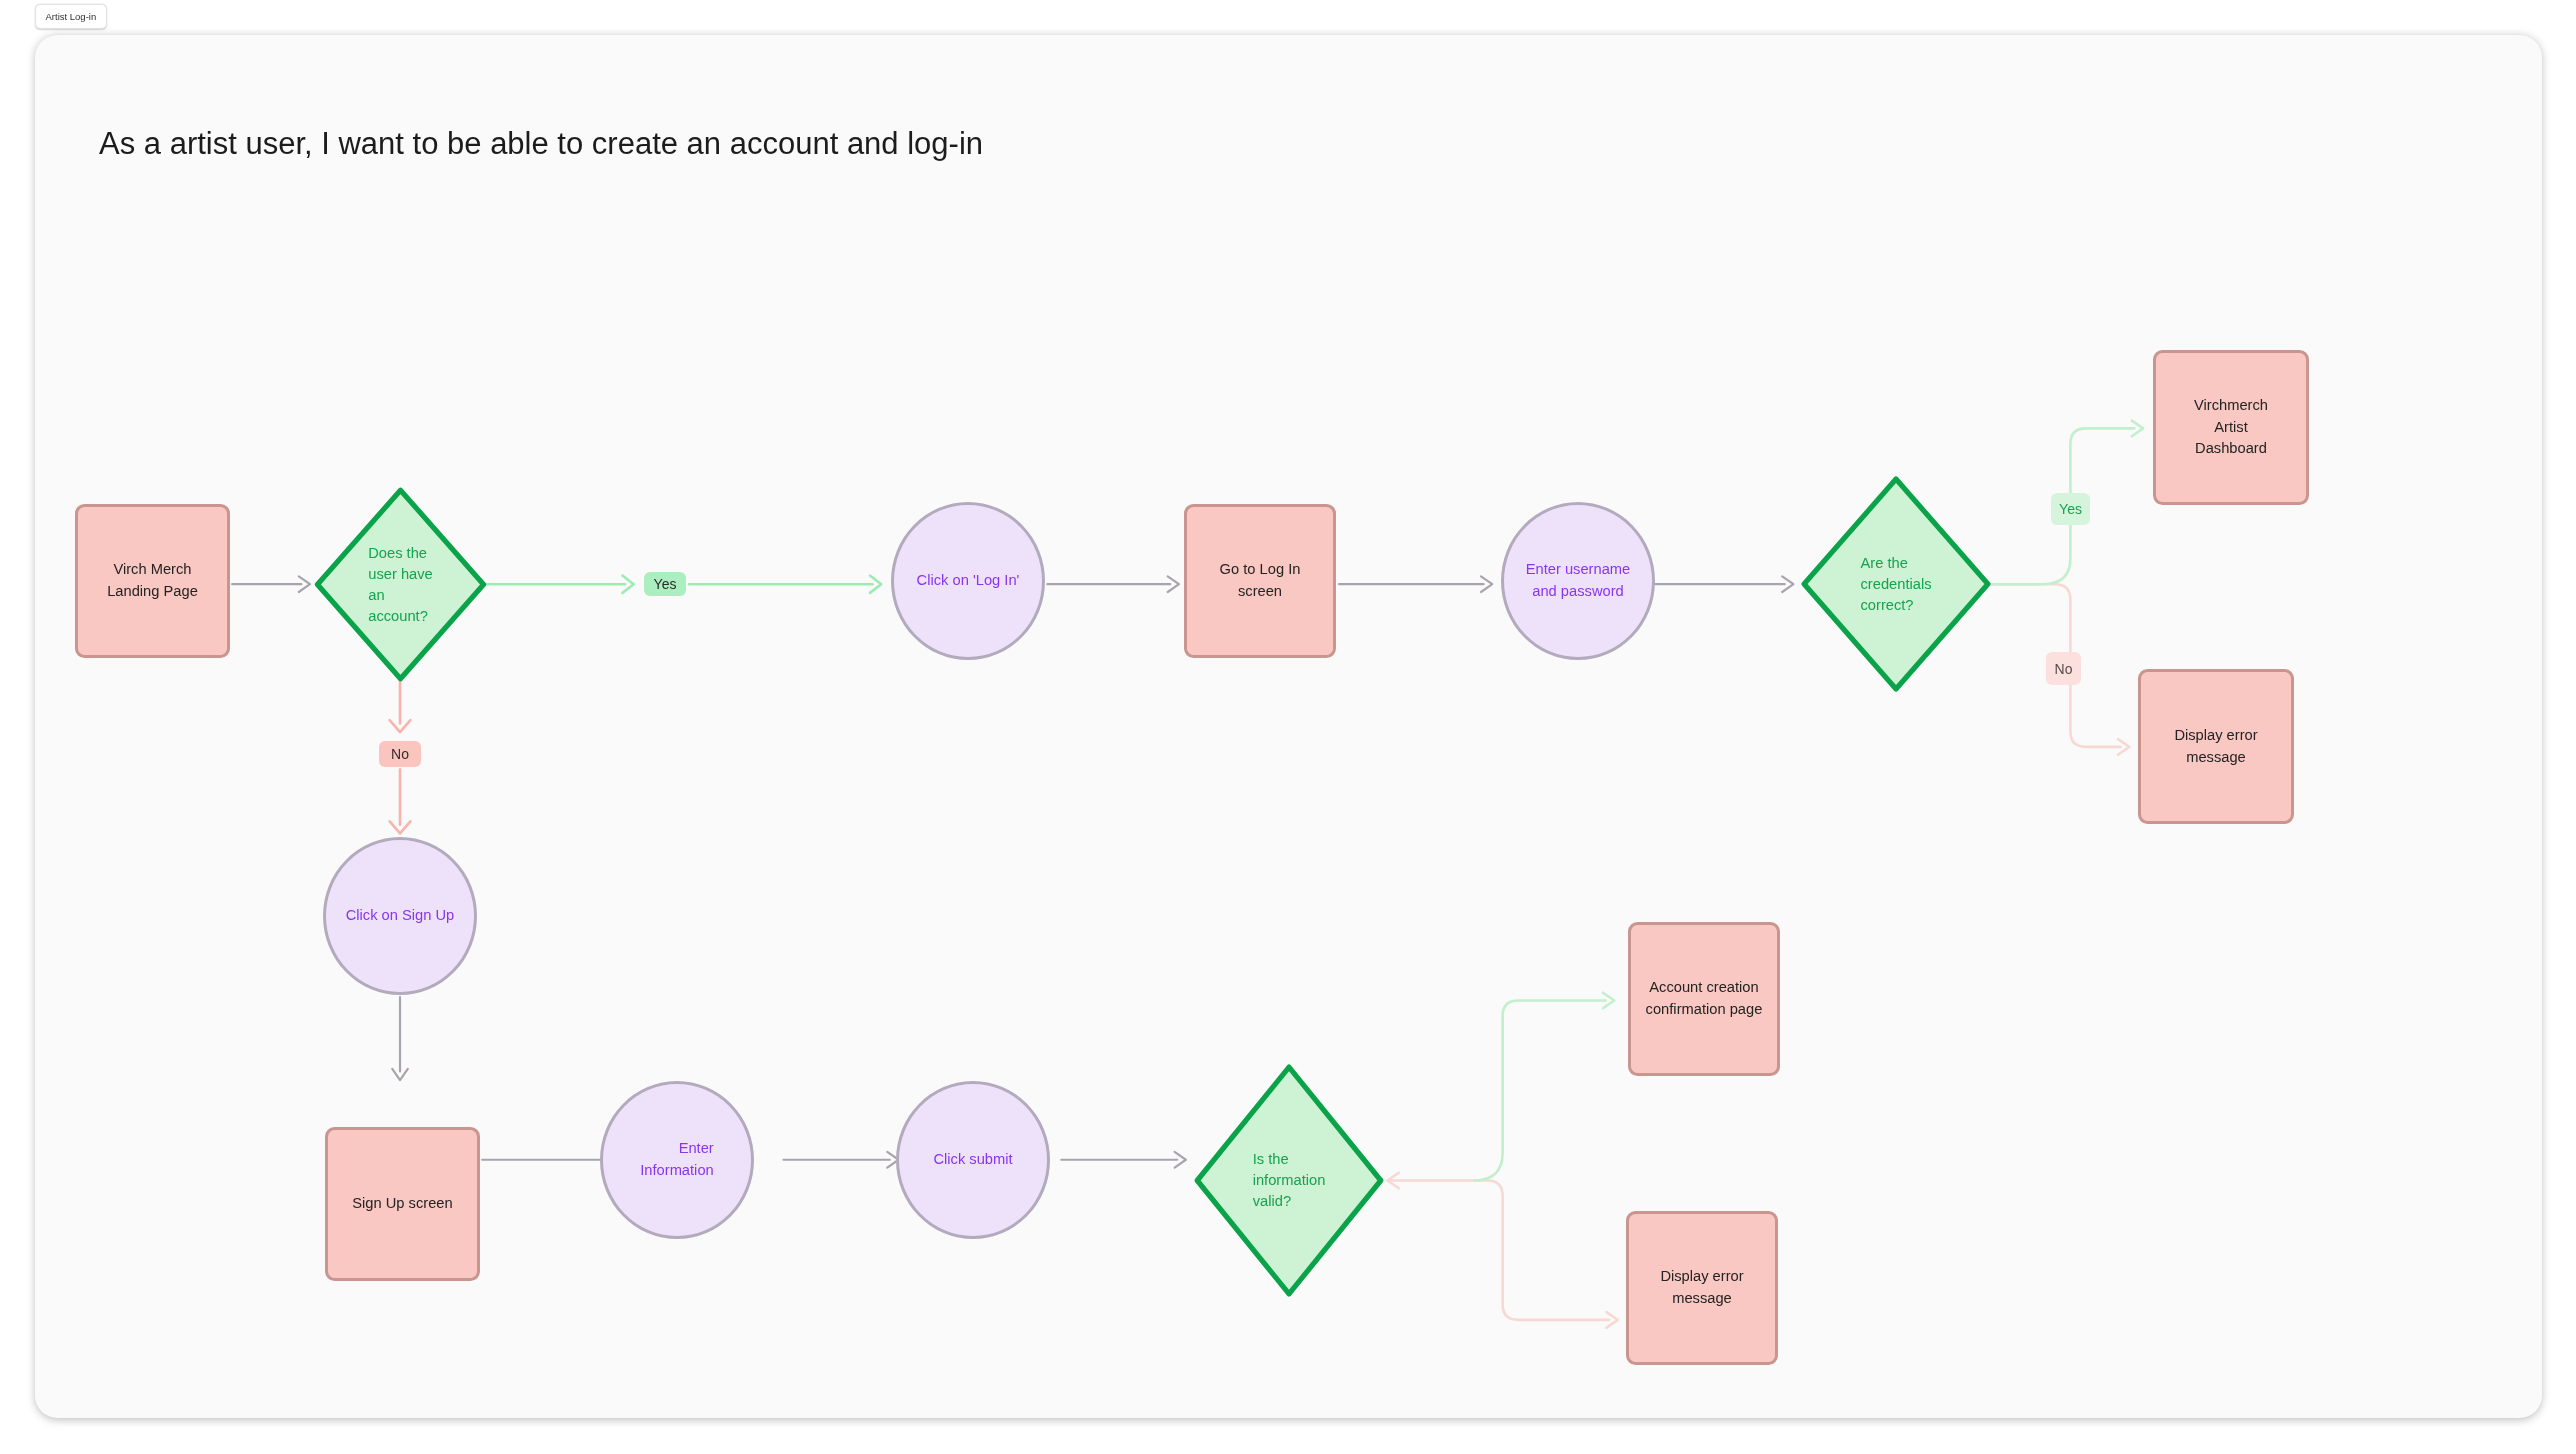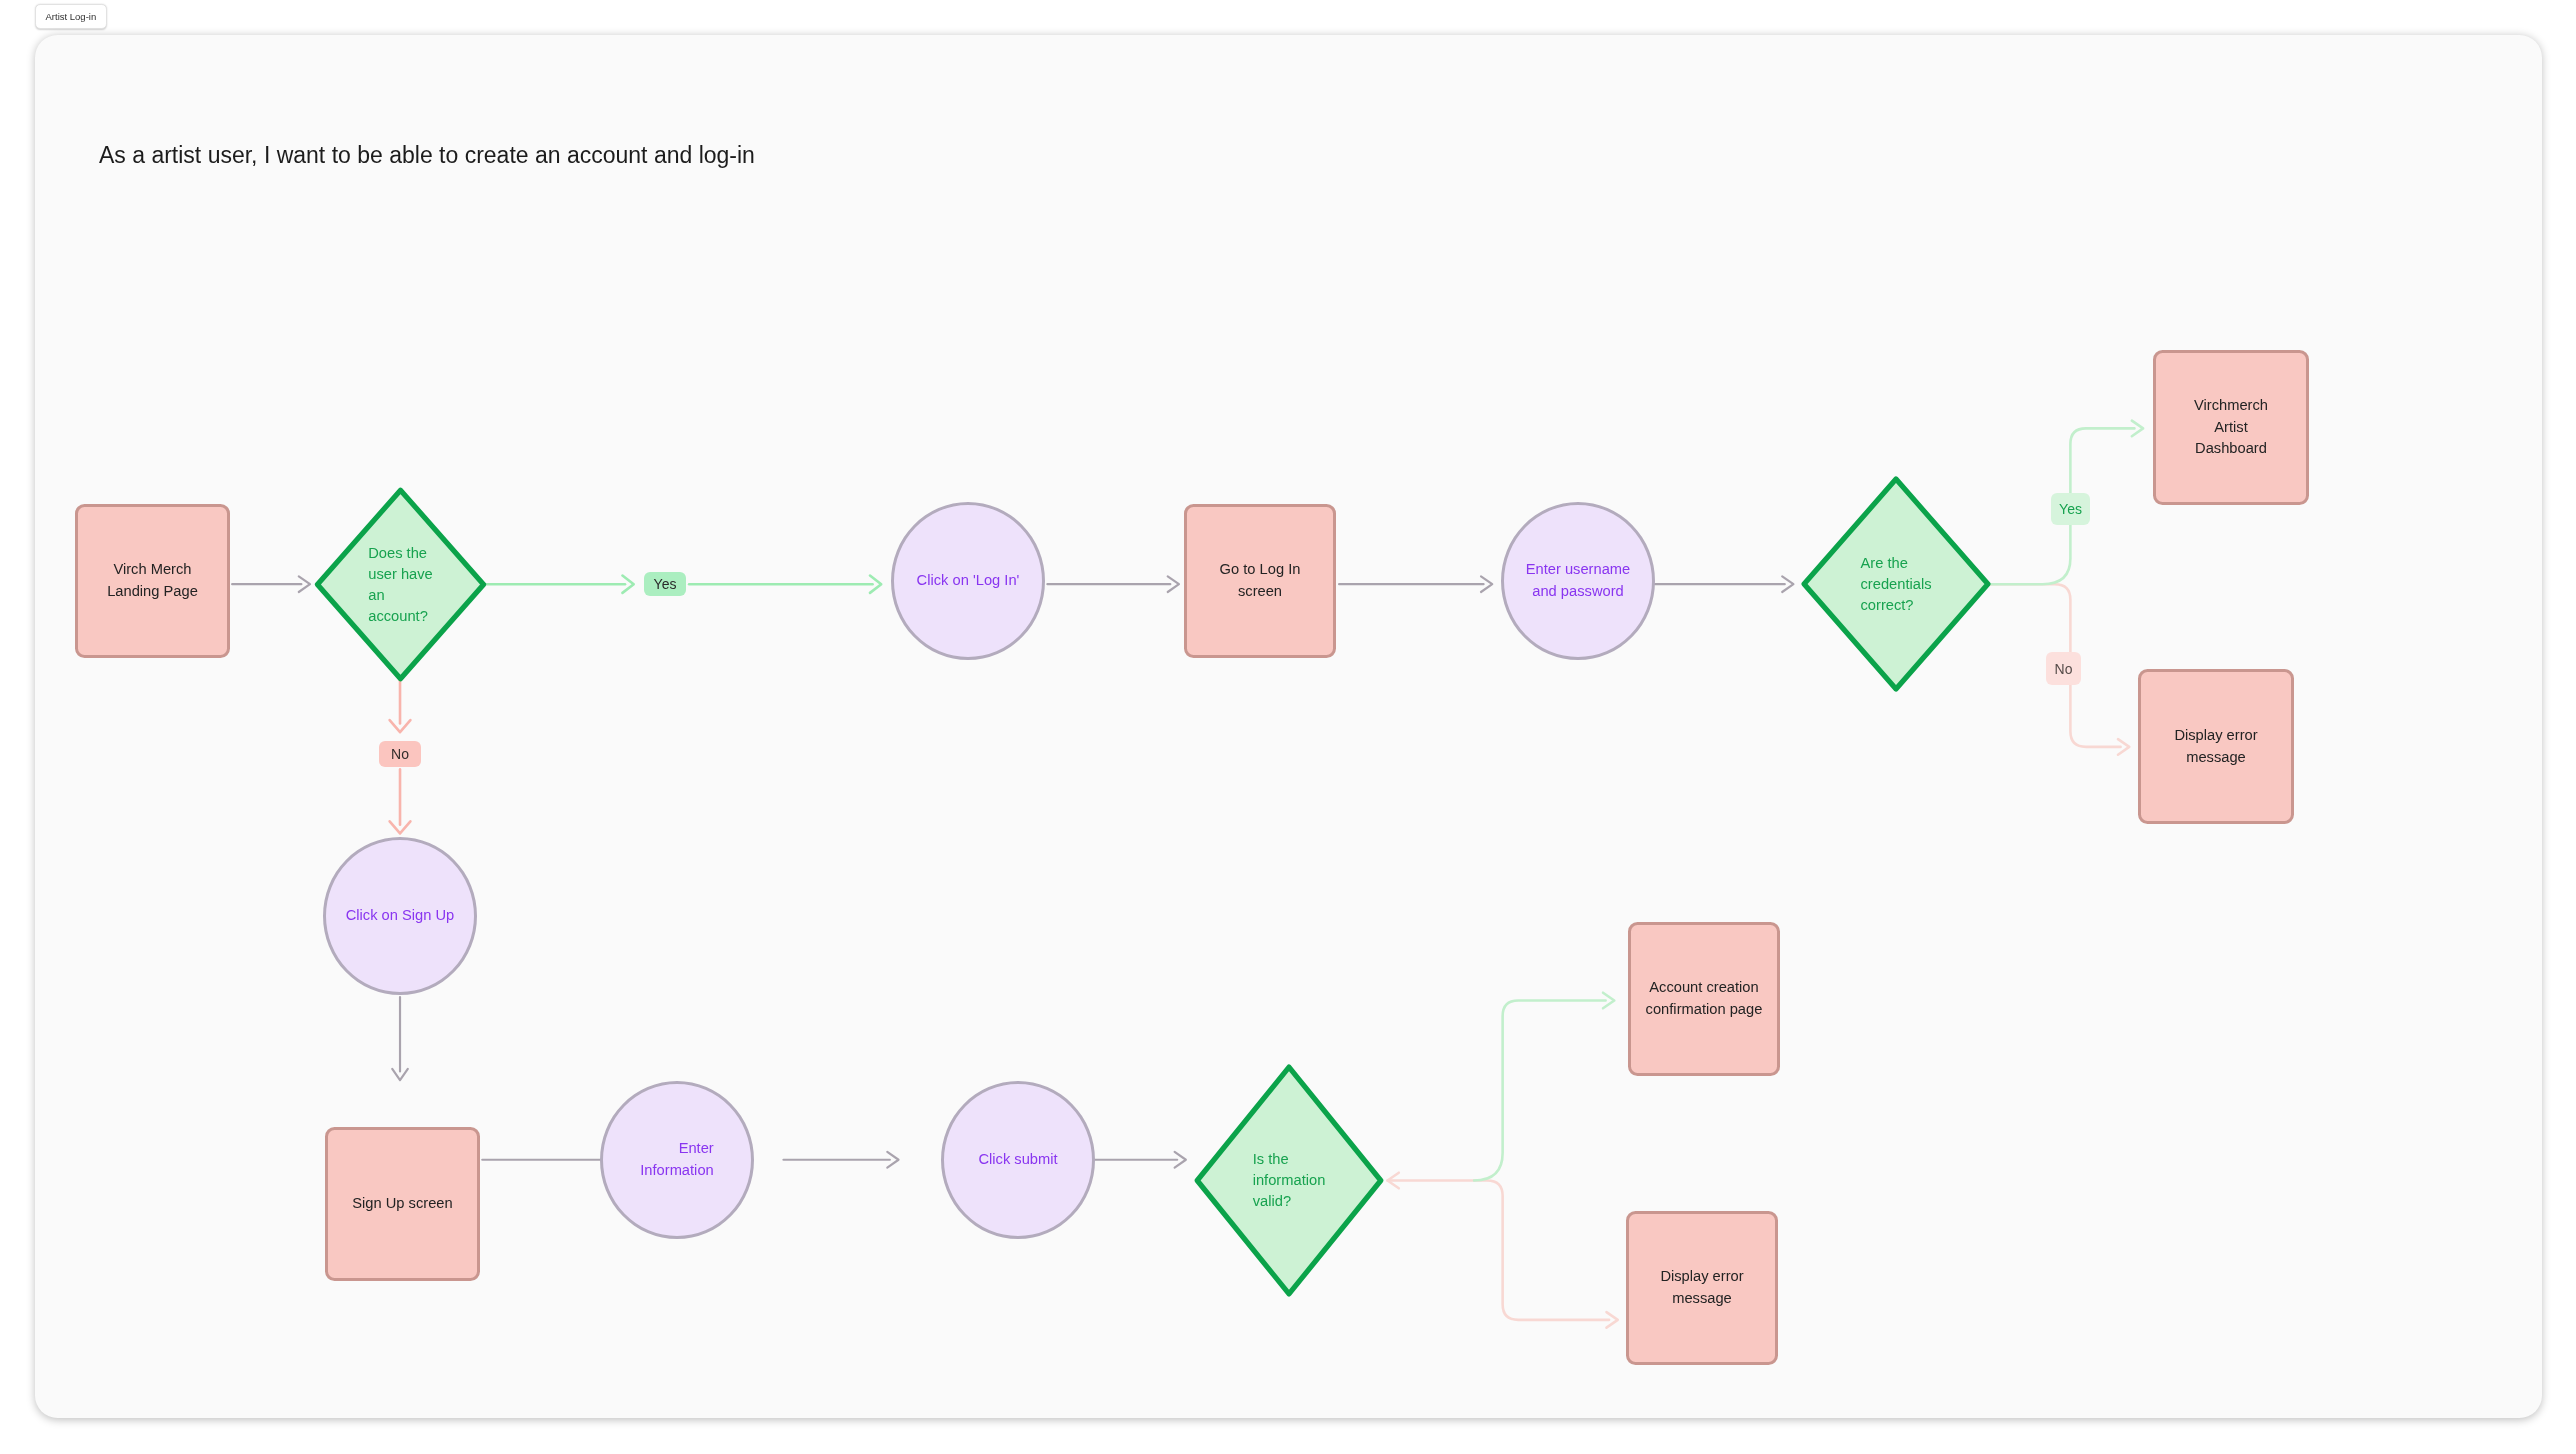--- a/index.html
+++ b/index.html
@@ -3,21 +3,21 @@
 <meta charset="utf-8">
 <style>
   html,body{margin:0;padding:0;background:#4d6470;overflow:hidden;}
   .stage{position:relative;width:2576px;height:1454px;background:#ffffff;
          font-family:"Liberation Sans",sans-serif;}
   .canvas{position:absolute;left:35px;top:35px;width:2507px;height:1383px;
           background:#fafafa;border-radius:22.5px;box-shadow:0 1.7px 8.7px rgba(0,0,0,.25);}
   .tab{position:absolute;left:35px;top:3.5px;height:25px;padding:0 9.5px;background:#ffffff;
        border:0.9px solid #e2e2e2;border-radius:5.2px;display:flex;align-items:center;
        font-size:9.5px;color:#2f2f2f;box-shadow:0 0.9px 1.7px rgba(0,0,0,.18);box-sizing:border-box;}
-  .title{position:absolute;left:99px;top:126px;font-size:23px;color:#1c1c1c;white-space:nowrap;margin-top:16px;}
+  .title{position:absolute;left:99px;top:126px;font-size:31px;color:#1c1c1c;white-space:nowrap;}
   .wires{position:absolute;left:0;top:0;width:2576px;height:1454px;}
   .wires *{fill:none;stroke-linecap:round;stroke-linejoin:round;}
   .w-gray{stroke:#a9a3ad;stroke-width:2.5;}
   .w-green{stroke:#9debb2;stroke-width:3;}
   .w-ltgreen{stroke:#c2efcc;stroke-width:3;}
   .w-salmon{stroke:#f8b4ac;stroke-width:3;}
   .w-pink{stroke:#f8d8d3;stroke-width:3;}
   .node{position:absolute;display:flex;align-items:center;justify-content:center;
         text-align:center;box-sizing:border-box;}
   .node-label{white-space:pre-line;font-size:14.7px;line-height:21.6px;color:#232323;}
@@ -156,21 +156,21 @@
     <div class="node-label">Enter username
 and password</div>
   </div>
   <div class="node circle" style="left:323px;top:837px;">
     <div class="node-label">Click on Sign Up</div>
   </div>
   <div class="node circle" style="left:600px;top:1081px;text-align:right;">
     <div class="node-label">Enter
 Information</div>
   </div>
-  <div class="node circle" style="left:941px;top:1081px;">
+  <div class="node circle" style="left:896px;top:1081px;">
     <div class="node-label">Click submit</div>
   </div>
 
   <div class="diamond" style="left:312px;top:485px;width:177px;height:199px;">
     <svg width="177" height="199" viewBox="0 0 204 230">
       <polygon class="d-shape" points="102,6 198,115 102,224 6,115"></polygon>
     </svg>
     <div class="node-label">Does the
 user have
 an

